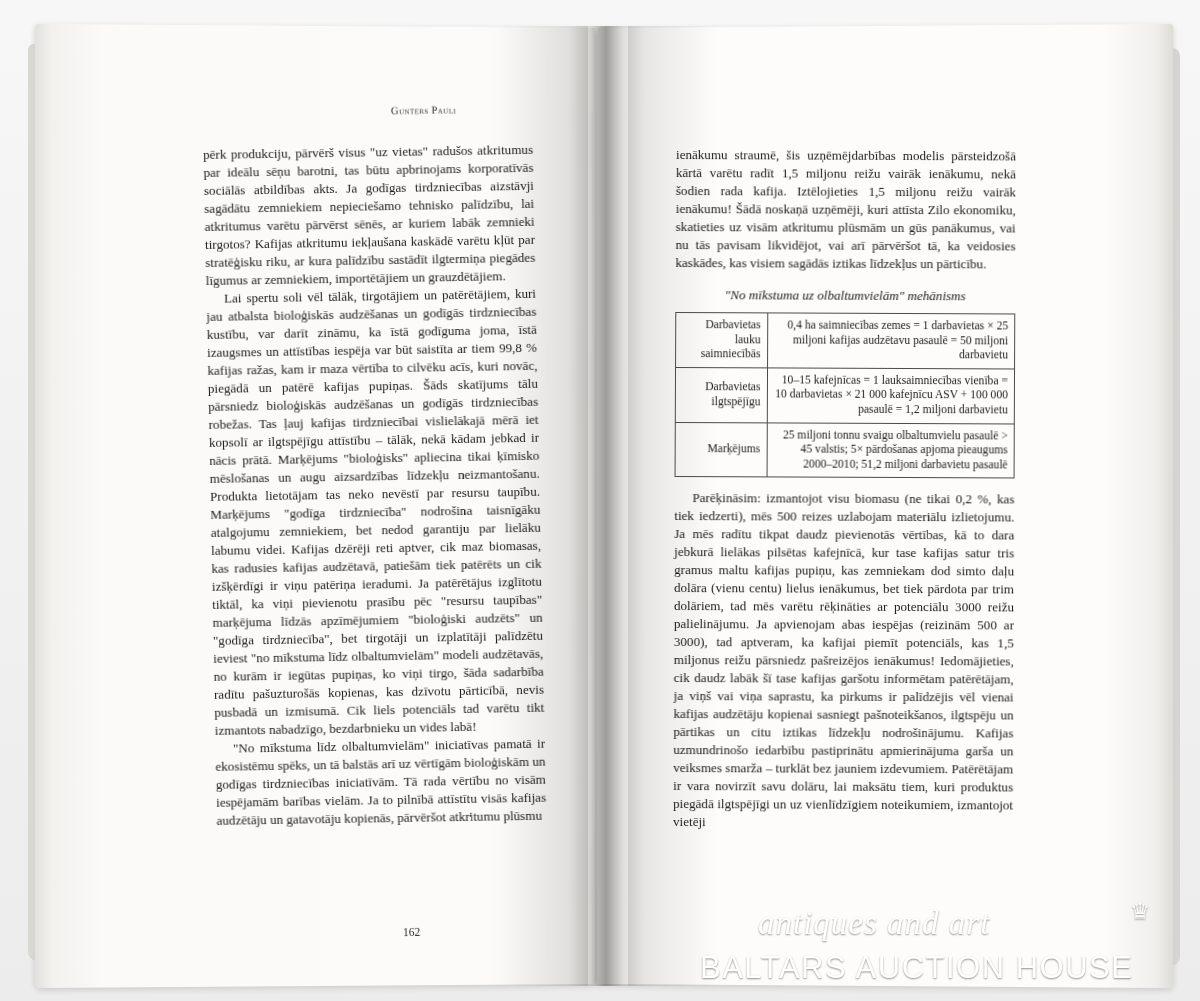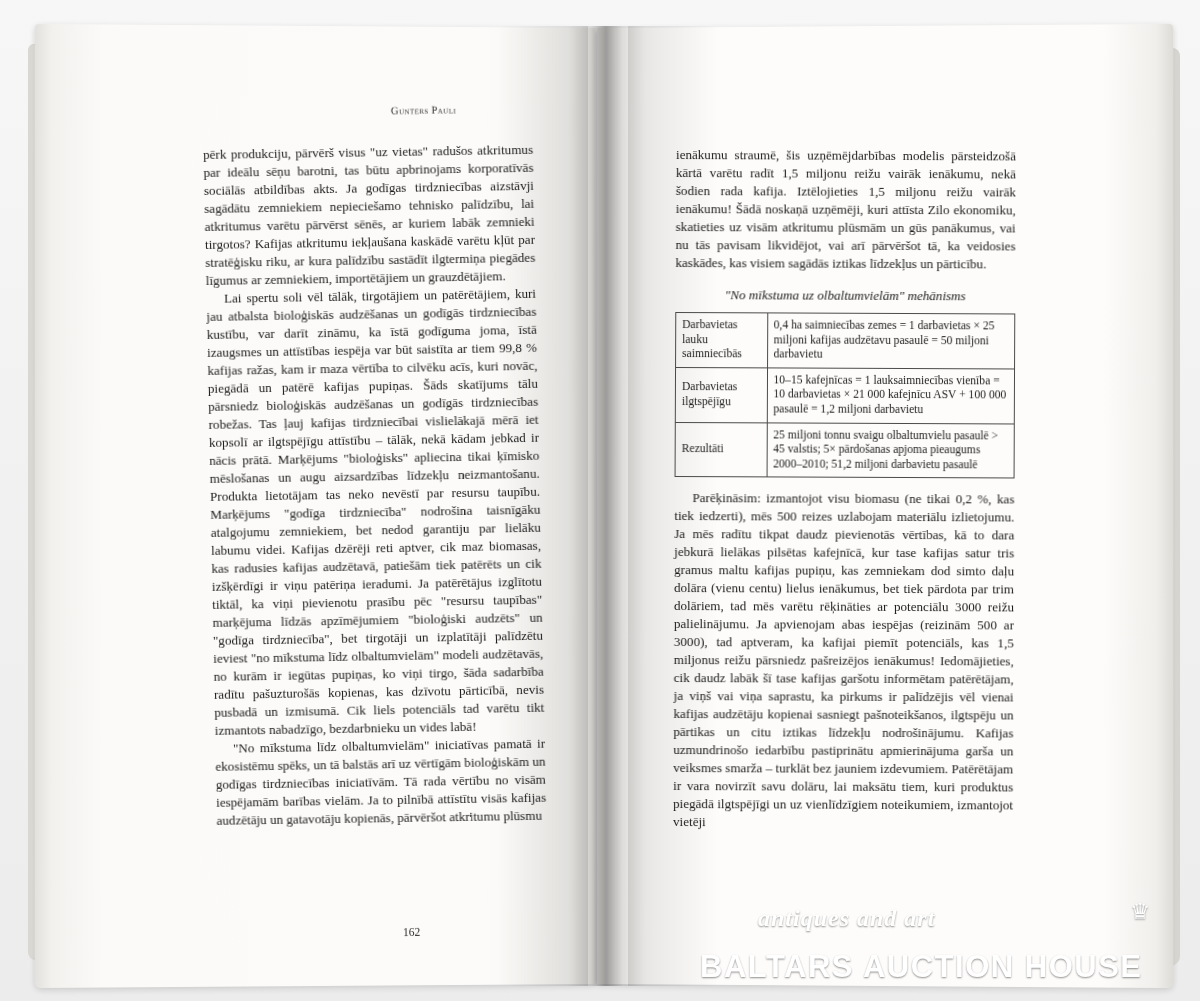--- a/index.html
+++ b/index.html
@@ -175,53 +175,52 @@
     border-collapse: collapse;
     width: 100%;
     font-size: 11.6px;
     line-height: 14.6px;
     margin-bottom: 12px;
   }
   table.mech td {
     border: 1px solid #4a4a4a;
     padding: 5px 6px;
     vertical-align: middle;
-    text-align: left;
+    text-align: right;
     hyphens: auto;
   }
   table.mech td.rowhead {
     width: 27%;
   }
 
   
   .watermark {
     position: absolute;
     left: 700px;
     top: 905px;
     width: 478px;
     color: #ffffff;
     text-shadow: 0 1px 2px rgba(0,0,0,0.45);
     user-select: none;
     pointer-events: none;
   }
   .wm-top {
     font-family: "Liberation Serif", serif;
     font-style: italic;
-    font-size: 24px;
+    font-size: 33px;
     letter-spacing: 1px;
     margin-left: 58px;
     opacity: 0.95;
-    font-weight: bold;
   }
   .wm-bottom {
     font-family: "Liberation Sans", sans-serif;
-    font-weight: bold;
+    font-weight: normal;
     font-size: 31px;
     letter-spacing: 1.5px;
-    margin-top: 17px;
+    margin-top: 8px;
     opacity: 0.97;
   }
   .crown {
     position: absolute;
     right: 28px;
     top: -6px;
     font-size: 22px;
     color: #ffffff;
     text-shadow: 0 1px 2px rgba(0,0,0,0.45);
   }
@@ -264,21 +263,21 @@
         <tbody>
           <tr>
             <td class="rowhead">Darbavietas lauku saimniecībās</td>
             <td>0,4 ha saimniecības zemes = 1 darbavietas × 25 miljoni kafijas audzētavu pasaulē = 50 miljoni darbavietu</td>
           </tr>
           <tr>
             <td class="rowhead">Darbavietas ilgtspējīgu</td>
             <td>10–15 kafejnīcas = 1 lauksaimniecības vienība = 10 darbavietas × 21 000 kafejnīcu ASV + 100 000 pasaulē = 1,2 miljoni darbavietu</td>
           </tr>
           <tr>
-            <td class="rowhead">Rezultāti</td>
+            <td class="rowhead">Marķējums</td>
             <td>25 miljoni tonnu svaigu olbaltumvielu pasaulē &gt; 45 valstis; 5× pārdošanas apjoma pieaugums 2000–2010; 51,2 miljoni darbavietu pasaulē</td>
           </tr>
         </tbody>
       </table>
 
       <p>Parēķināsim: izmantojot visu biomasu (ne tikai 0,2 %, kas tiek iedzerti), mēs 500 reizes uzlabojam materiālu izlietojumu. Ja mēs radītu tikpat daudz pievienotās vērtības, kā to dara jebkurā lielākas pilsētas kafejnīcā, kur tase kafijas satur tris gramus maltu kafijas pupiņu, kas zemniekam dod simto daļu dolāra (vienu centu) lielus ienākumus, bet tiek pārdota par trim dolāriem, tad mēs varētu rēķināties ar potenciālu 3000 reižu palielinājumu. Ja apvienojam abas iespējas (reizinām 500 ar 3000), tad aptveram, ka kafijai piemīt potenciāls, kas 1,5 miljonus reižu pārsniedz pašreizējos ienākumus! Iedomājieties, cik daudz labāk šī tase kafijas garšotu informētam patērētājam, ja viņš vai viņa saprastu, ka pirkums ir palīdzējis vēl vienai kafijas audzētāju kopienai sasniegt pašnoteikšanos, ilgtspēju un pārtikas un citu iztikas līdzekļu nodrošinājumu. Kafijas uzmundrinošo iedarbību pastiprinātu apmierinājuma garša un veiksmes smarža – turklāt bez jauniem izdevumiem. Patērētājam ir vara novirzīt savu dolāru, lai maksātu tiem, kuri produktus piegādā ilgtspējīgi un uz vienlīdzīgiem noteikumiem, izmantojot vietēji</p>
     </div>
   </div>
 
   <div class="watermark">

